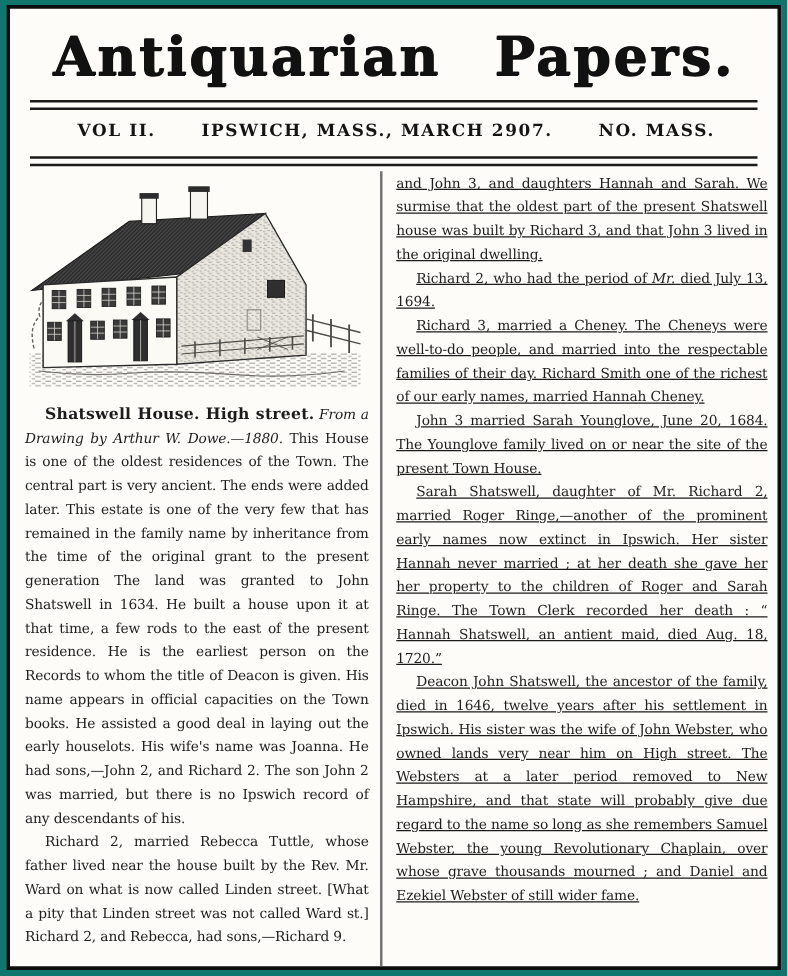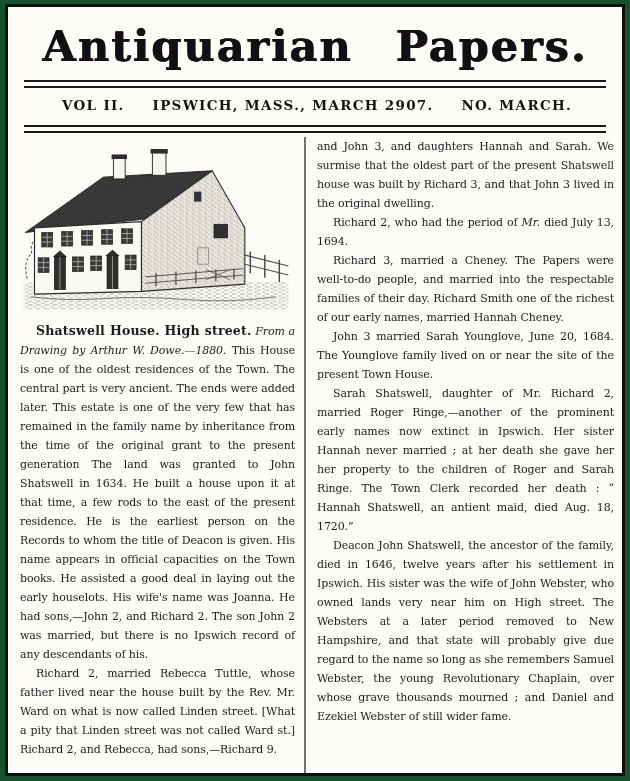--- a/index.html
+++ b/index.html
@@ -1,17 +1,17 @@
 <!DOCTYPE html>
 <html><head>
 <meta charset="utf-8">
 <style>
   html,body{margin:0;padding:0;background:#e8e8e8;}
   .sheet{
-    position:relative;width:630px;height:781px;background:#14532d;
+    position:relative;width:630px;height:781px;background:#0f766e;
     font-family:"DejaVu Serif","Liberation Serif",serif;color:#1b1b1b;
     box-sizing:border-box;overflow:hidden;
   }
   .frame{
     position:absolute;left:5px;top:4px;right:5px;bottom:5px;
     border:3px solid #0e0e0e;background:#fdfcf9;
     display:flex;flex-direction:column;box-sizing:border-box;overflow:hidden;
   }
   .masthead{
     text-align:center;margin-top:10px;height:58px;line-height:58px;
@@ -31,21 +31,21 @@
   }
   .columns{
     flex:1;min-height:0;display:flex;align-items:stretch;
     margin:4px 8px 0 10px;
   }
   .col-left{
     width:288px;box-sizing:border-box;border-right:2px solid #737373;
     padding:0 9px 0 2px;
   }
   .col-right{
-    flex:1;min-width:0;padding-left:11px;box-sizing:border-box;
+    flex:1;min-width:0;padding-left:11px;box-sizing:border-box;text-decoration:underline;
   }
   figure.house{margin:3px 0 7px 0;}
   figure.house svg{display:block;width:272px;height:174px;}
   p.body{
     margin:0;font-size:11px;line-height:19px;letter-spacing:-0.1px;
     text-align:justify;text-indent:16px;color:#1c1c1c;
   }
   p.no-indent{text-indent:0;}
   .run-head{font-weight:bold;font-size:12.5px;letter-spacing:0.2px;}
   .run-italic{font-style:italic;}
@@ -56,21 +56,21 @@
 <div class="sheet">
   <div class="frame">
 
     <div class="masthead">Antiquarian Papers.</div>
 
     <div class="double-rule"></div>
 
     <div class="dateline">
       <span>VOL II.</span>
       <span>IPSWICH, MASS., MARCH 2907.</span>
-      <span>NO. MARCH.</span>
+      <span>NO. MASS.</span>
     </div>
 
     <div class="double-rule"></div>
 
     <main class="columns">
 
       <section class="col-left">
         <figure class="house">
           <svg viewBox="0 0 300 190" xmlns="http://www.w3.org/2000/svg">
             <defs>
@@ -151,21 +151,21 @@
         <p class="body">Richard 2, married Rebecca Tuttle, whose father lived near the house built by the Rev.  Mr. Ward on what is now called Linden street.  [What a pity that Linden street was not called Ward st.] Richard 2, and Rebecca, had sons,—Richard 9.</p>
       </section>
 
       <section class="col-right">
         <p class="body no-indent">and John 3, and daughters Hannah and Sarah. We surmise that the oldest part of the present Shatswell house was built by Richard 3, and that John 3 lived in the original dwelling.</p>
         <p class="body">
           <span>Richard 2, who had the period of </span>
           <span class="run-italic">Mr.</span>
           <span> died July 13, 1694.</span>
         </p>
-        <p class="body">Richard 3, married a Cheney.  The Papers were well-to-do people, and married into the respectable families of their day.  Richard Smith one of the richest of our early names, married Hannah Cheney.</p>
+        <p class="body">Richard 3, married a Cheney.  The Cheneys were well-to-do people, and married into the respectable families of their day.  Richard Smith one of the richest of our early names, married Hannah Cheney.</p>
         <p class="body">John 3 married Sarah Younglove, June 20, 1684.  The Younglove family lived on or near the site of the present Town House.</p>
         <p class="body">Sarah Shatswell, daughter of Mr. Richard 2, married Roger Ringe,—another of the prominent early names now extinct in Ipswich.  Her sister Hannah never married ; at her death she gave her her property to the children of Roger and Sarah Ringe.  The Town Clerk recorded her death : “ Hannah Shatswell, an antient maid, died Aug. 18, 1720.”</p>
         <p class="body">Deacon John Shatswell, the ancestor of the family, died in 1646, twelve years after his settlement in Ipswich.  His sister was the wife of John Webster, who owned lands very near him on High street.  The Websters at a later period removed to New Hampshire, and that state will probably give due regard to the name so long as she remembers Samuel Webster, the young Revolutionary Chaplain, over whose grave thousands mourned ; and Daniel and Ezekiel Webster of still wider fame.</p>
       </section>
 
     </main>
   </div>
 </div>
 
 </body></html>

